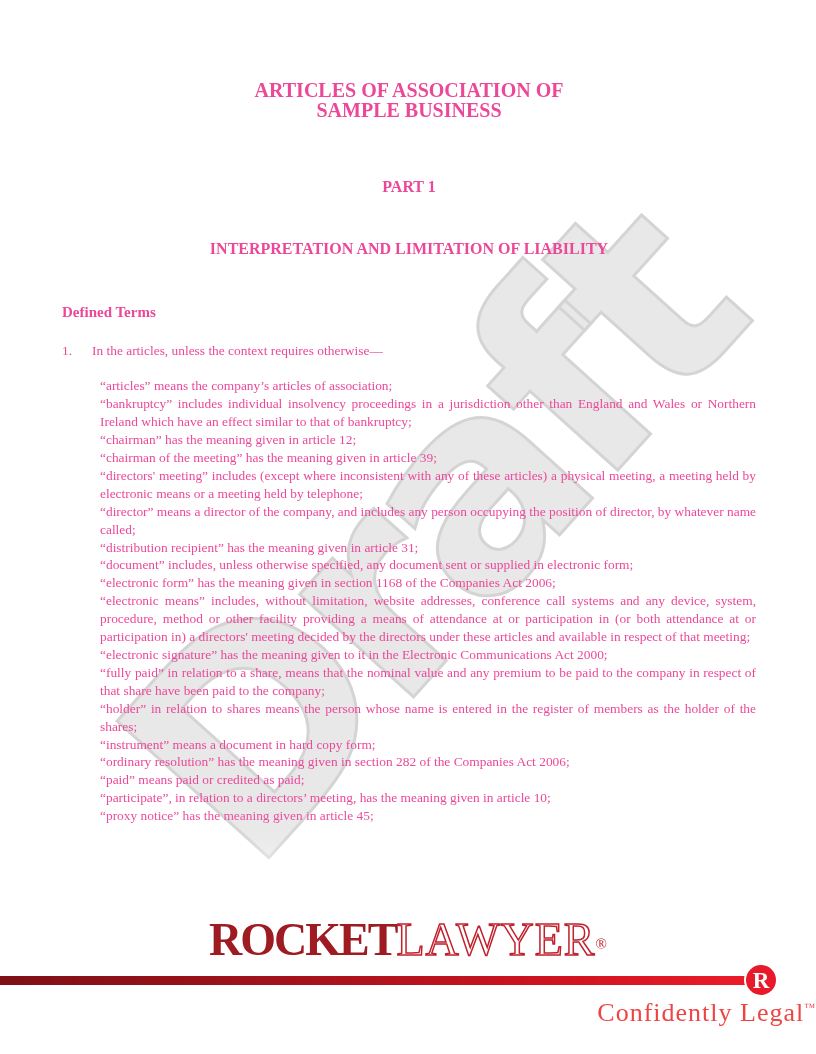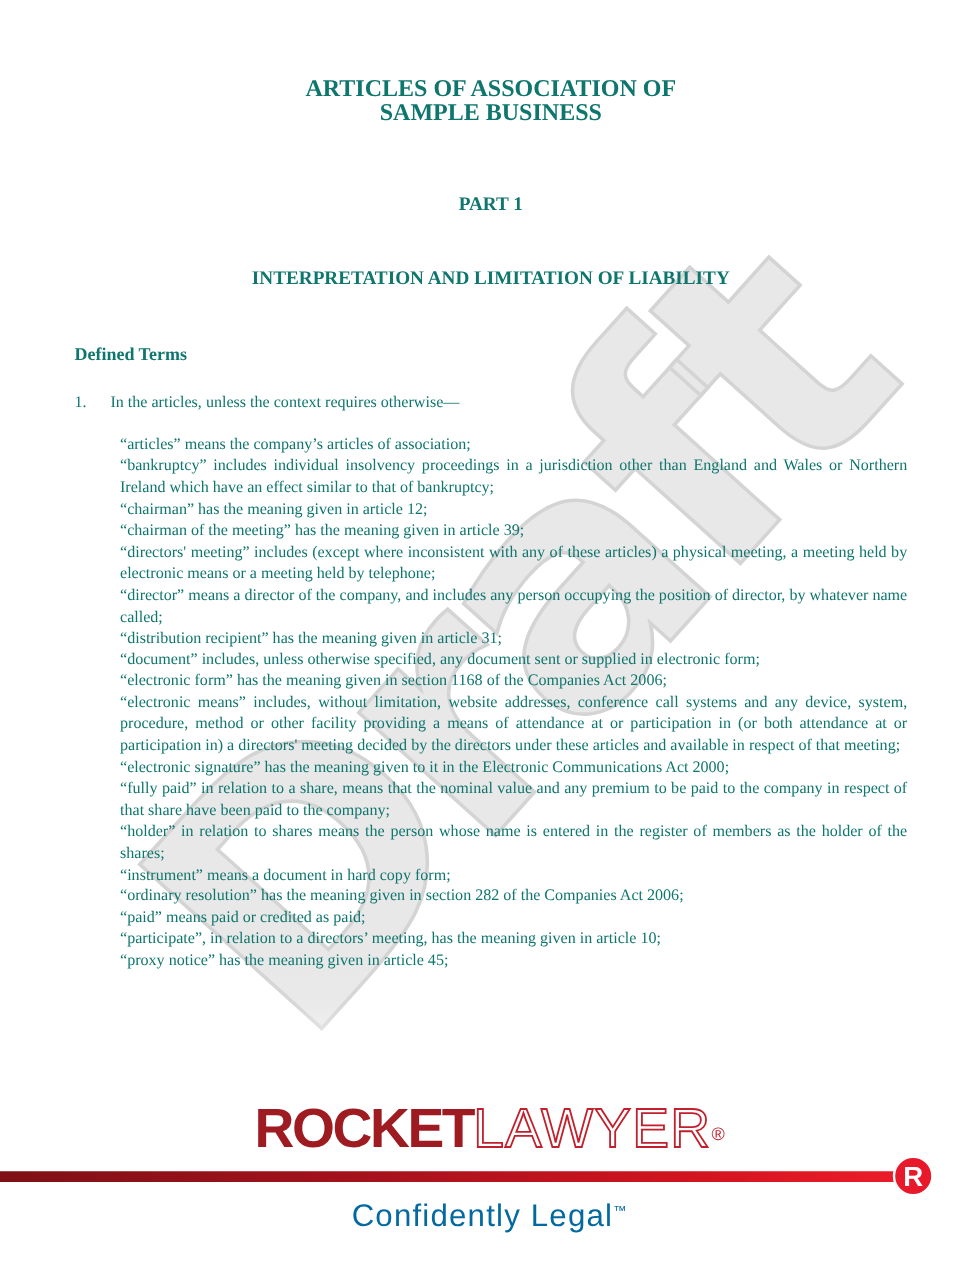--- a/index.html
+++ b/index.html
@@ -32,24 +32,24 @@
     color: #e8e8e8;
     -webkit-text-stroke: 3px #d4d4d4;
     user-select: none;
     pointer-events: none;
   }
 
   
   .content {
     position: absolute;
     left: 62px;
-    top: 0;
+    top: 16px;
     width: 694px;
     z-index: 2;
-    color: #0f766e;
+    color: #ec4899;
   }
   .title-main {
     margin-top: 64px;
     text-align: center;
     font-size: 20px;
     font-weight: bold;
     line-height: 1;
   }
   .title-company {
     text-align: center;
@@ -116,21 +116,21 @@
       #ffffff                100%);
   }
 
   
   .footer {
     position: absolute;
     left: 0;
     top: 918px;
     width: 816px;
     z-index: 10;
-    font-family: Liberation Sans, sans-serif;
+    font-family: Liberation Serif, serif;
   }
   .logo-row {
     height: 44px;
     line-height: 44px;
     text-align: center;
     white-space: nowrap;
   }
   .logo-rocket {
     font-size: 46px;
     font-weight: 800;
@@ -180,25 +180,25 @@
     background: #e8192b;
     border: 2px solid #ffffff;
     color: #ffffff;
     font-size: 23px;
     font-weight: 800;
     text-align: center;
     line-height: 31px;
   }
   .tagline-row {
     margin-top: 12px;
-    text-align: center;
+    text-align: right;
     font-size: 26px;
     font-weight: 300;
     letter-spacing: 1px;
-    color: #0369a1;
+    color: #ef4444;
   }
   .tagline-tm {
     font-size: 11px;
     vertical-align: super;
   }
 </style>
 </head>
 <body>
 
 <div class="page">

